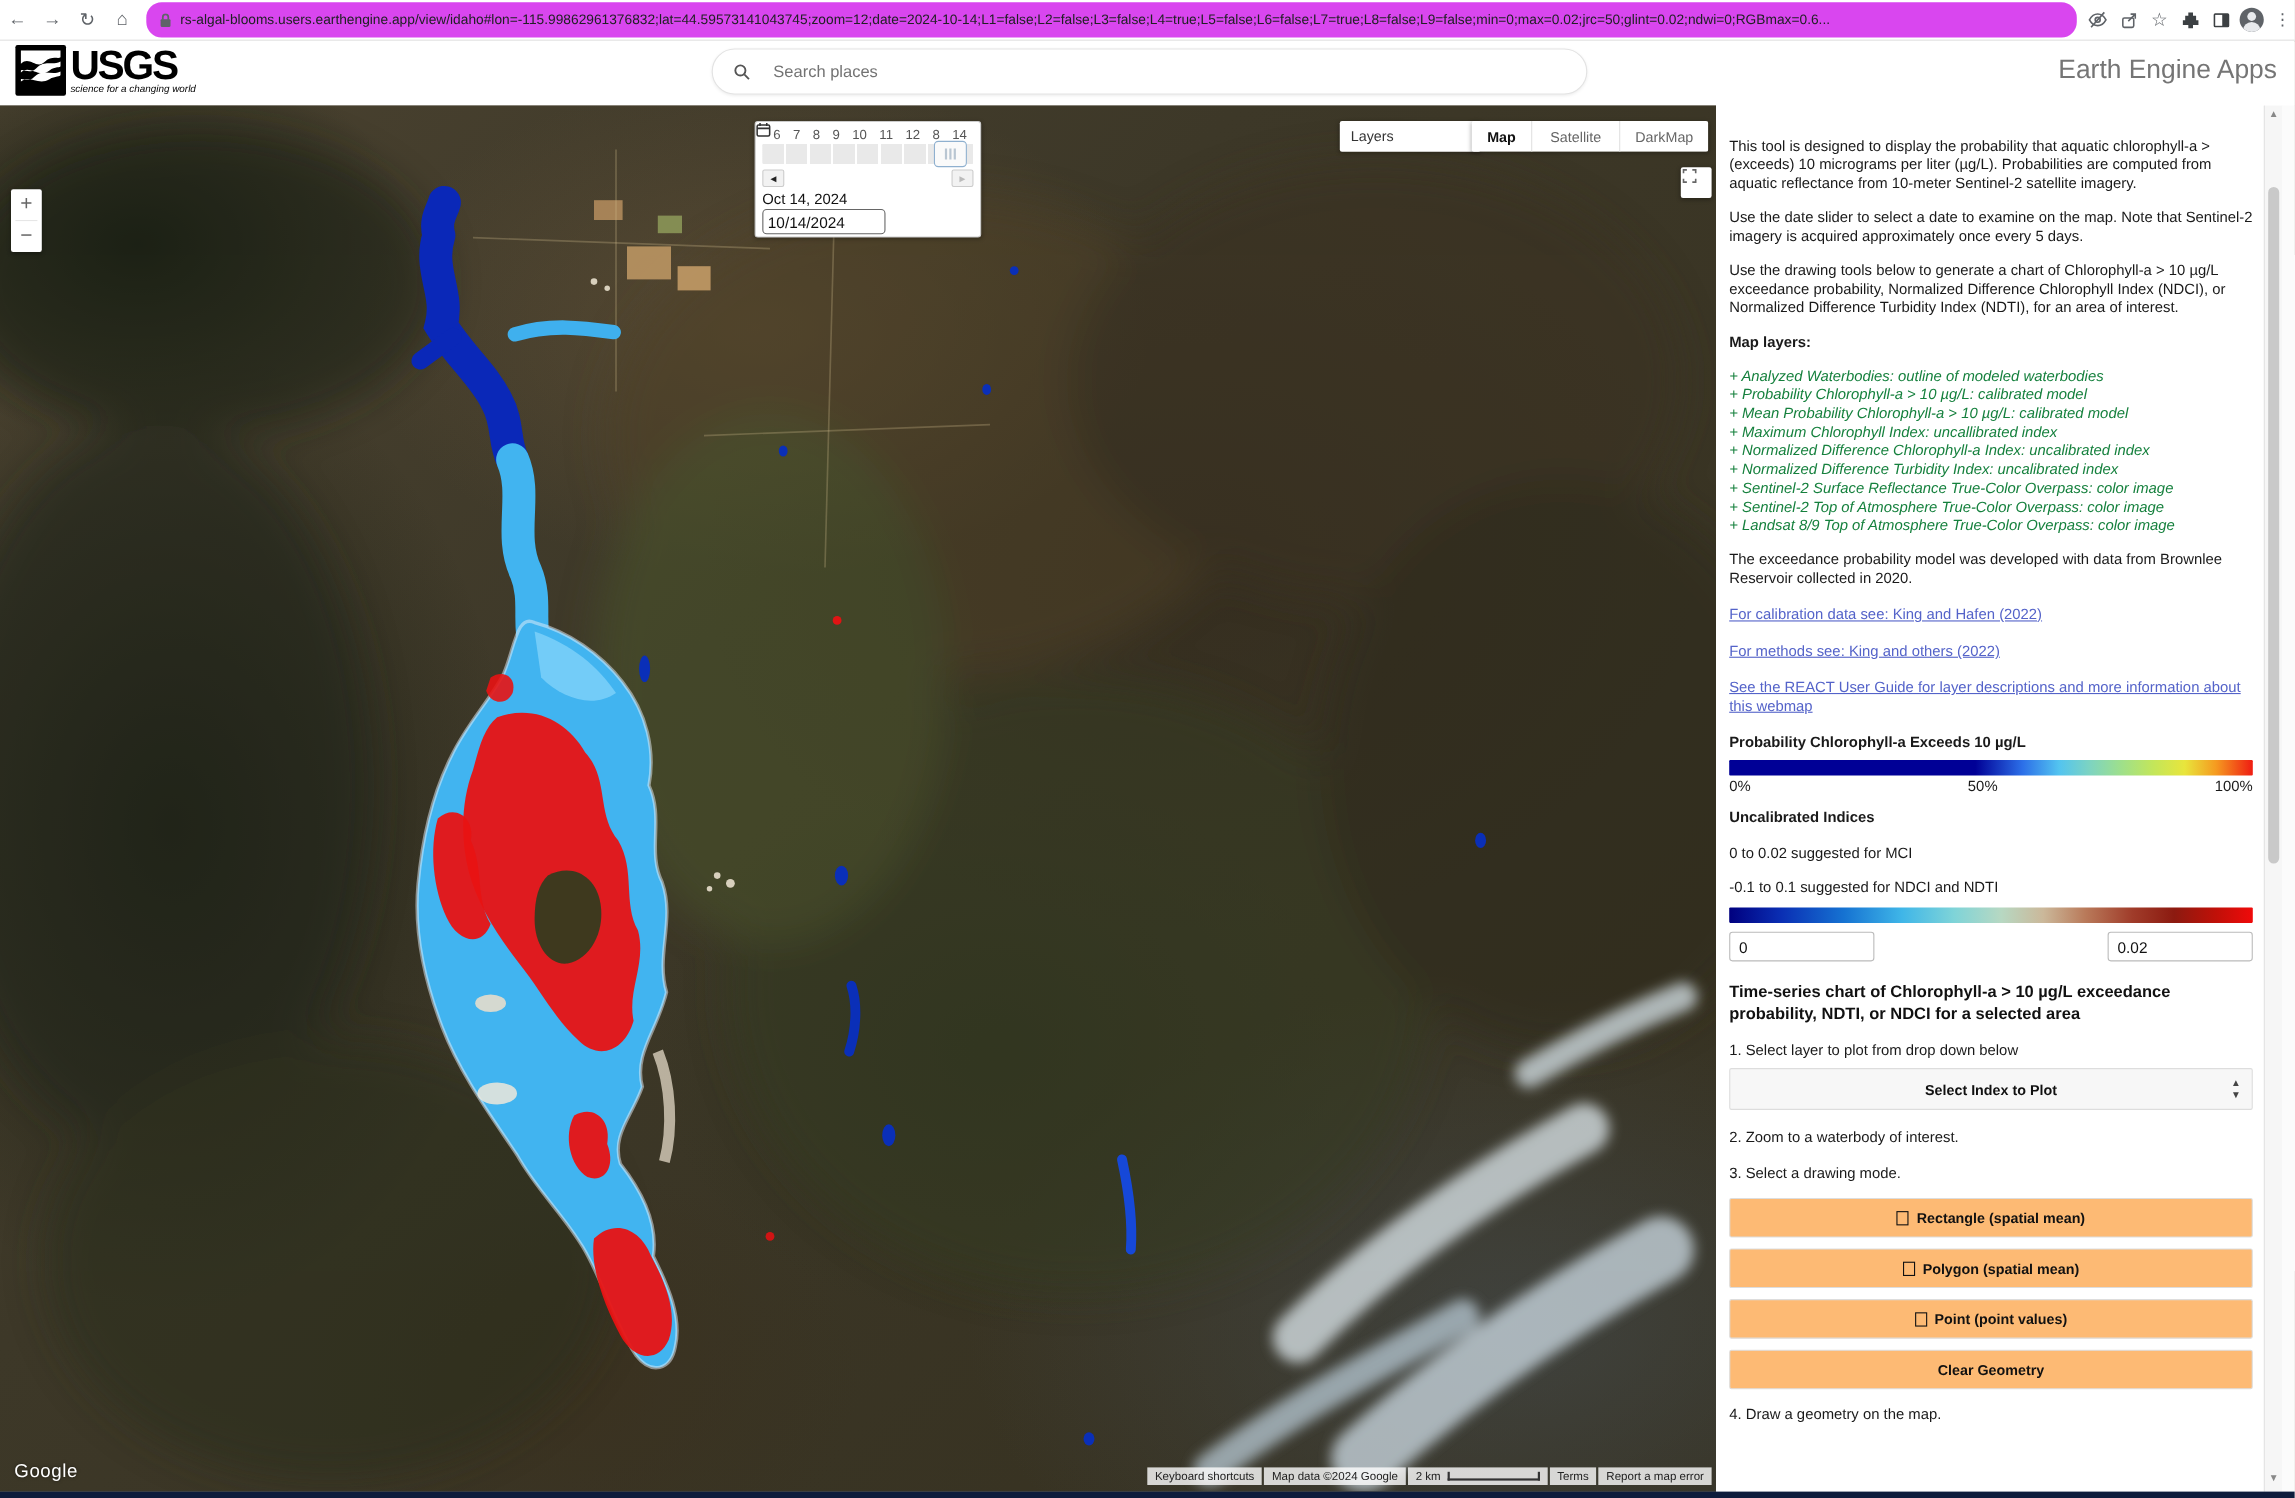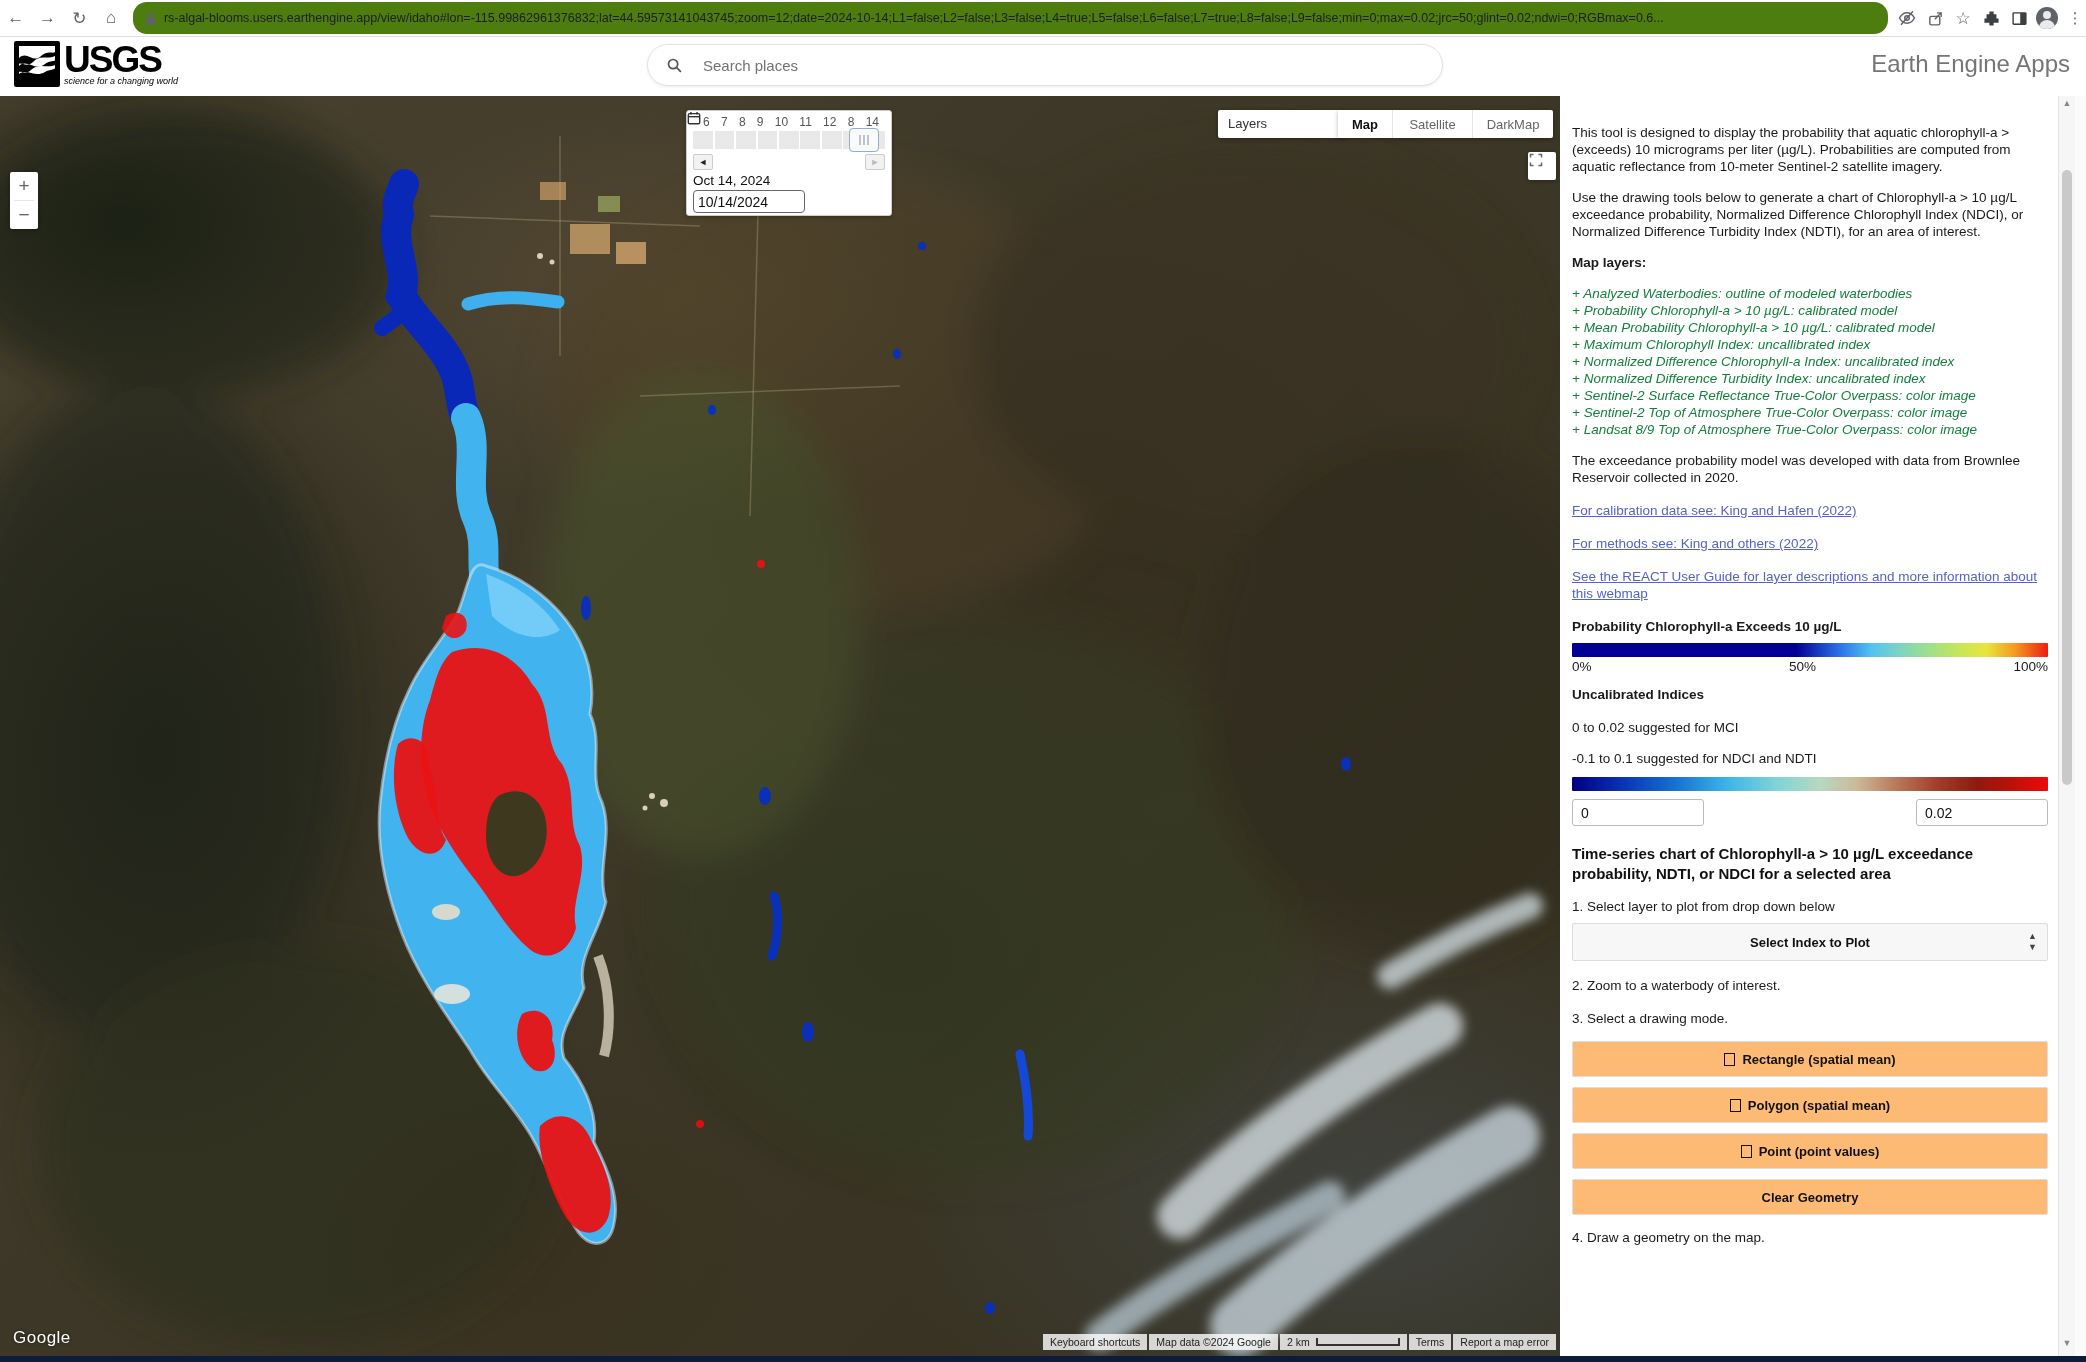--- a/index.html
+++ b/index.html
@@ -1,21 +1,21 @@
 <!DOCTYPE html>
 <html><head>
 <meta charset="utf-8">
 <style>
   * { margin:0; padding:0; box-sizing:border-box; }
   html,body { width:2086px; height:1362px; overflow:hidden; font-family:"Liberation Sans", sans-serif; background:#fff; }
 
   
   #chrome { position:absolute; left:0; top:0; width:2086px; height:37px; background:#fff; border-bottom:1px solid #e0e0e0; display:flex; align-items:center; }
   .nav-ic { width:34px; height:30px; display:flex; align-items:center; justify-content:center; color:#5f6368; font-size:17px; cursor:pointer; }
-  #urlbar { display:flex; align-items:center; height:28px; background:#4d7c0f; border-radius:14px; margin-left:6px; padding:16px 12px; width:1880px; overflow:hidden; white-space:nowrap; }
+  #urlbar { display:flex; align-items:center; height:28px; background:#d946ef; border-radius:14px; margin-left:6px; padding:16px 12px; width:1880px; overflow:hidden; white-space:nowrap; }
   #urlbar .lock { margin-right:8px; flex:0 0 auto; }
   #url-text { font-size:12.5px; color:#202124; overflow:hidden; text-overflow:ellipsis; }
   .chrome-right { display:flex; align-items:center; gap:6px; margin-left:8px; }
   .cr-ic { width:22px; height:22px; display:flex; align-items:center; justify-content:center; color:#5f6368; }
   .avatar { width:22px; height:22px; border-radius:50%; background:#5f6368; position:relative; overflow:hidden; }
   .avatar:before { content:""; position:absolute; left:7px; top:4px; width:8px; height:8px; border-radius:50%; background:#e8eaed; }
   .avatar:after { content:""; position:absolute; left:3px; top:13px; width:16px; height:10px; border-radius:8px 8px 0 0; background:#e8eaed; }
 
   
   #appheader { position:absolute; left:0; top:38px; width:2086px; height:58px; background:#fff; }
@@ -320,20 +320,21 @@
         <span>2 km</span>
         <span id="scalebar"></span>
       </span>
     <span class="at-box">Terms</span>
     <span class="at-box">Report a map error</span>
   </div>
 </div>
 
 <div id="panel">
   <p>This tool is designed to display the probability that aquatic chlorophyll-a &gt; (exceeds) 10 micrograms per liter (µg/L). Probabilities are computed from aquatic reflectance from 10-meter Sentinel-2 satellite imagery.</p>
+  <p>Use the date slider to select a date to examine on the map. Note that Sentinel-2 imagery is acquired approximately once every 5 days.</p>
   <p>Use the drawing tools below to generate a chart of Chlorophyll-a &gt; 10 µg/L exceedance probability, Normalized Difference Chlorophyll Index (NDCI), or Normalized Difference Turbidity Index (NDTI), for an area of interest.</p>
   <p class="bold">Map layers:</p>
   <ul>
     <li>+ Analyzed Waterbodies: outline of modeled waterbodies</li>
     <li>+ Probability Chlorophyll-a &gt; 10 µg/L: calibrated model</li>
     <li>+ Mean Probability Chlorophyll-a &gt; 10 µg/L: calibrated model</li>
     <li>+ Maximum Chlorophyll Index: uncallibrated index</li>
     <li>+ Normalized Difference Chlorophyll-a Index: uncalibrated index</li>
     <li>+ Normalized Difference Turbidity Index: uncalibrated index</li>
     <li>+ Sentinel-2 Surface Reflectance True-Color Overpass: color image</li>

